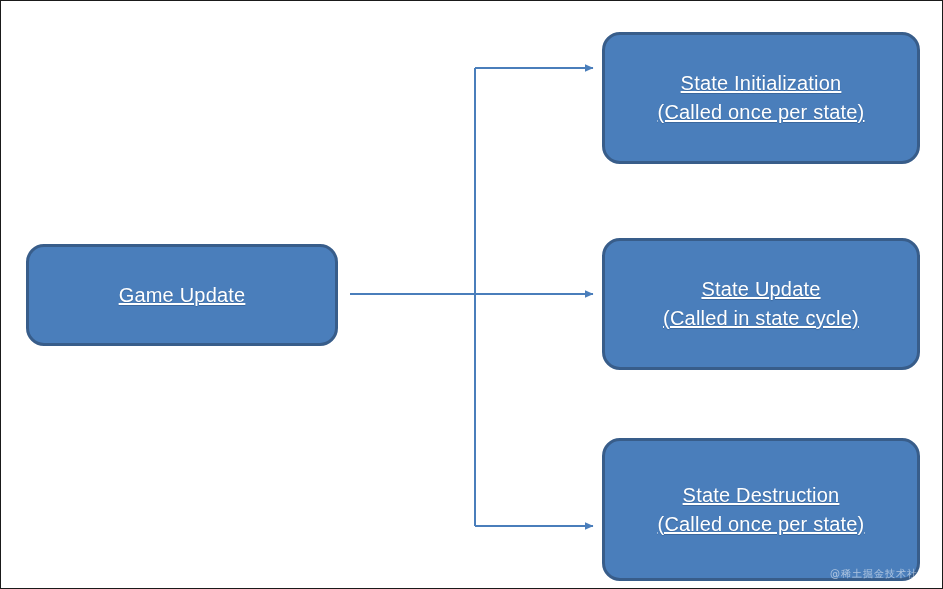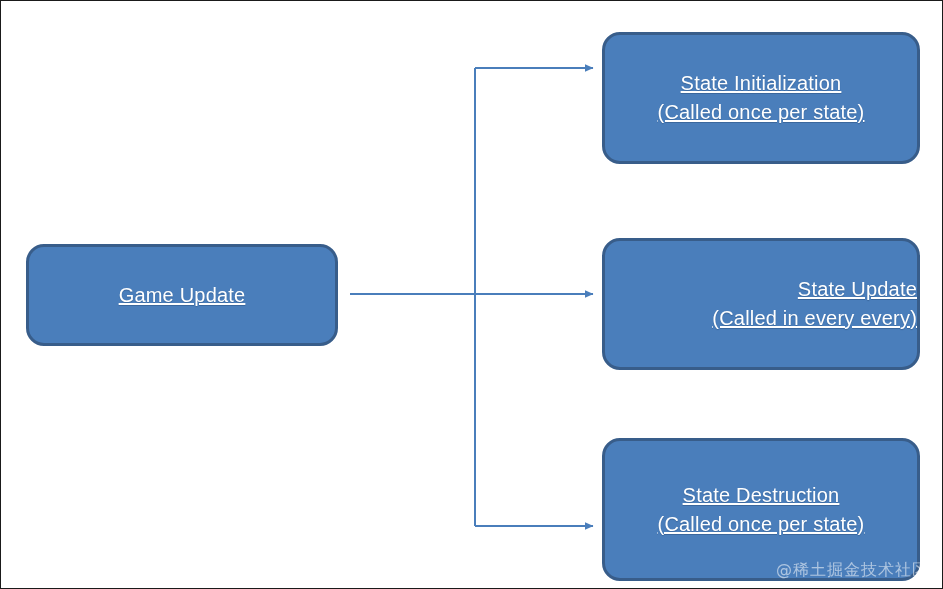--- a/index.html
+++ b/index.html
@@ -58,33 +58,32 @@
     left: 601px;
     top: 31px;
     width: 318px;
     height: 132px;
   }
   #node-state-update {
     left: 601px;
     top: 237px;
     width: 318px;
     height: 132px;
-    align-items: flex-end;
   }
   #node-state-destroy {
     left: 601px;
     top: 437px;
     width: 318px;
     height: 143px;
   }
   #watermark {
     position: absolute;
     right: 13px;
     bottom: 7px;
-    font-size: 16px;
+    font-size: 10px;
     color: rgba(255,255,255,0.55);
     letter-spacing: 1px;
     user-select: none;
     white-space: nowrap;
     font-family: "DejaVu Sans", sans-serif;
   }
 </style>
 </head>
 <body>
 
@@ -112,21 +111,21 @@
     <span class="line1">Game Update</span>
   </div>
 
   <div class="node" id="node-state-init">
     <span class="line1">State Initialization</span>
     <span class="line2">(Called once per state)</span>
   </div>
 
   <div class="node" id="node-state-update">
     <span class="line1">State Update</span>
-    <span class="line2">(Called in every every)</span>
+    <span class="line2">(Called in state cycle)</span>
   </div>
 
   <div class="node" id="node-state-destroy">
     <span class="line1">State Destruction</span>
     <span class="line2">(Called once per state)</span>
   </div>
 
   <div id="watermark">@稀土掘金技术社区</div>
 
 </div>

